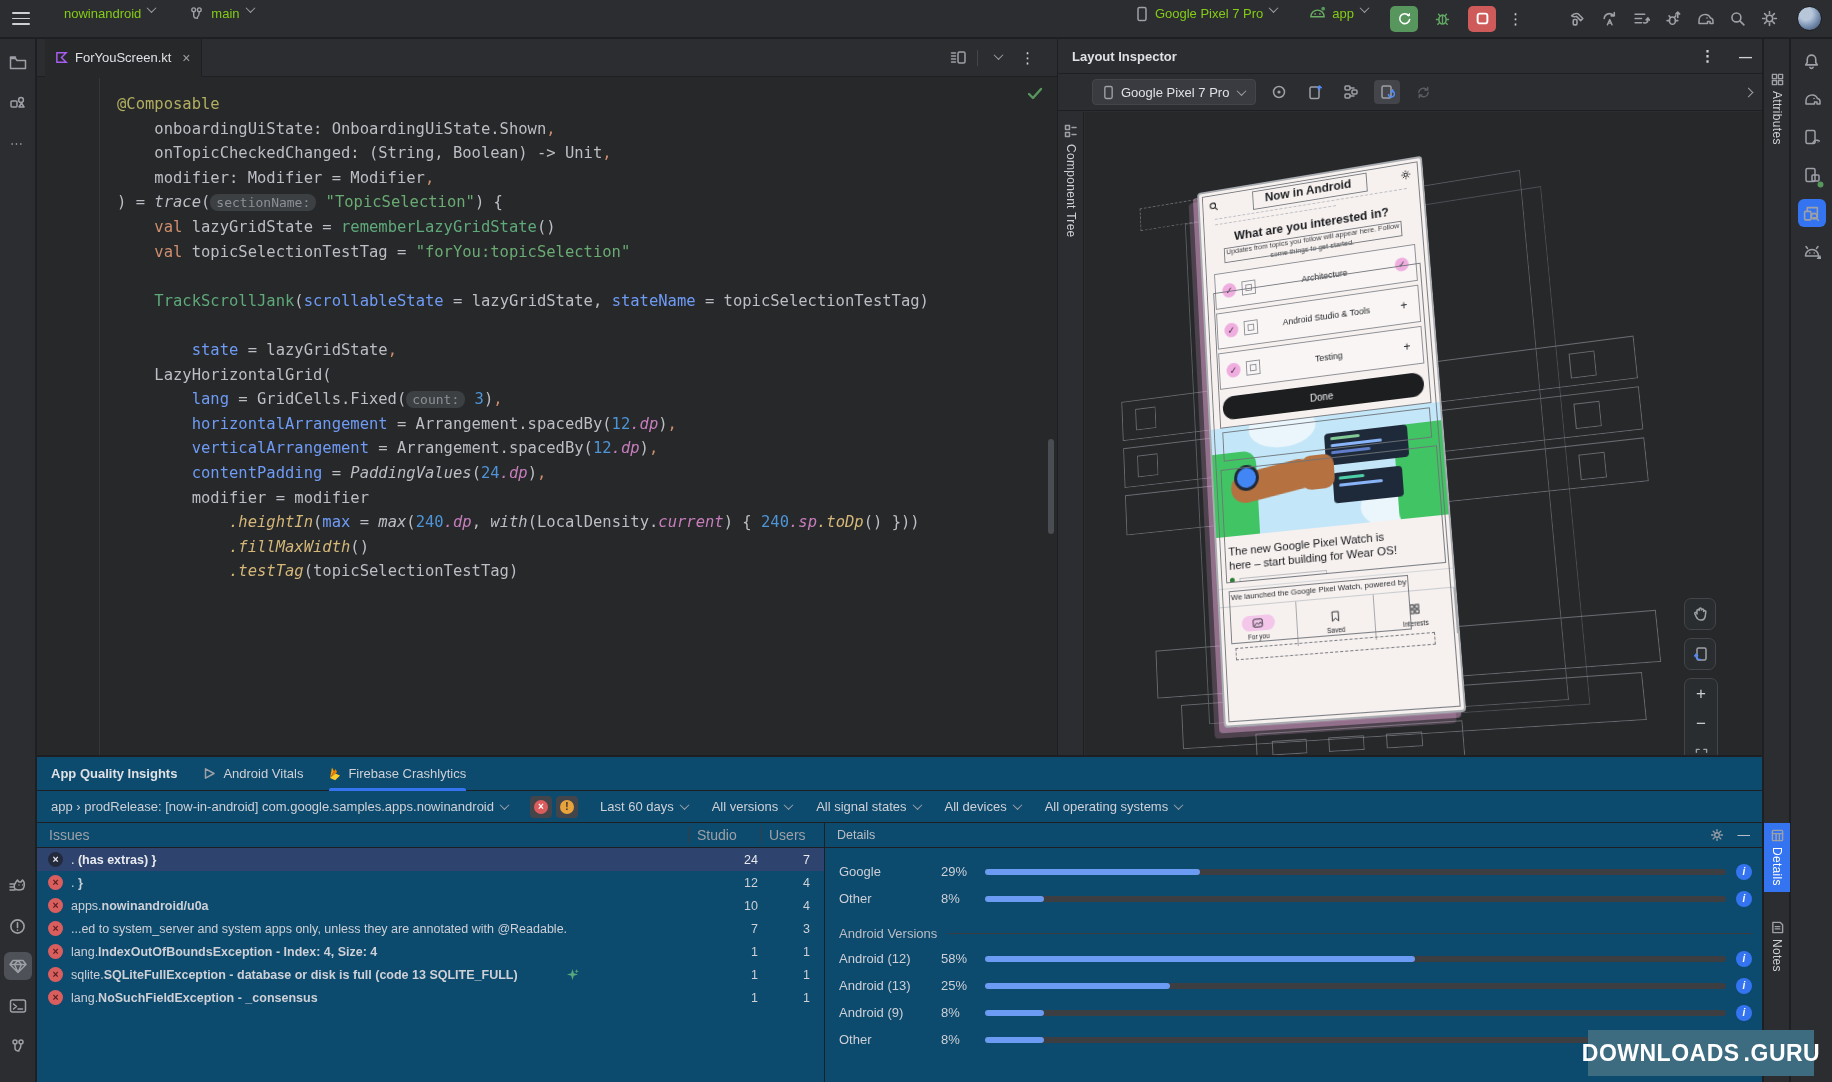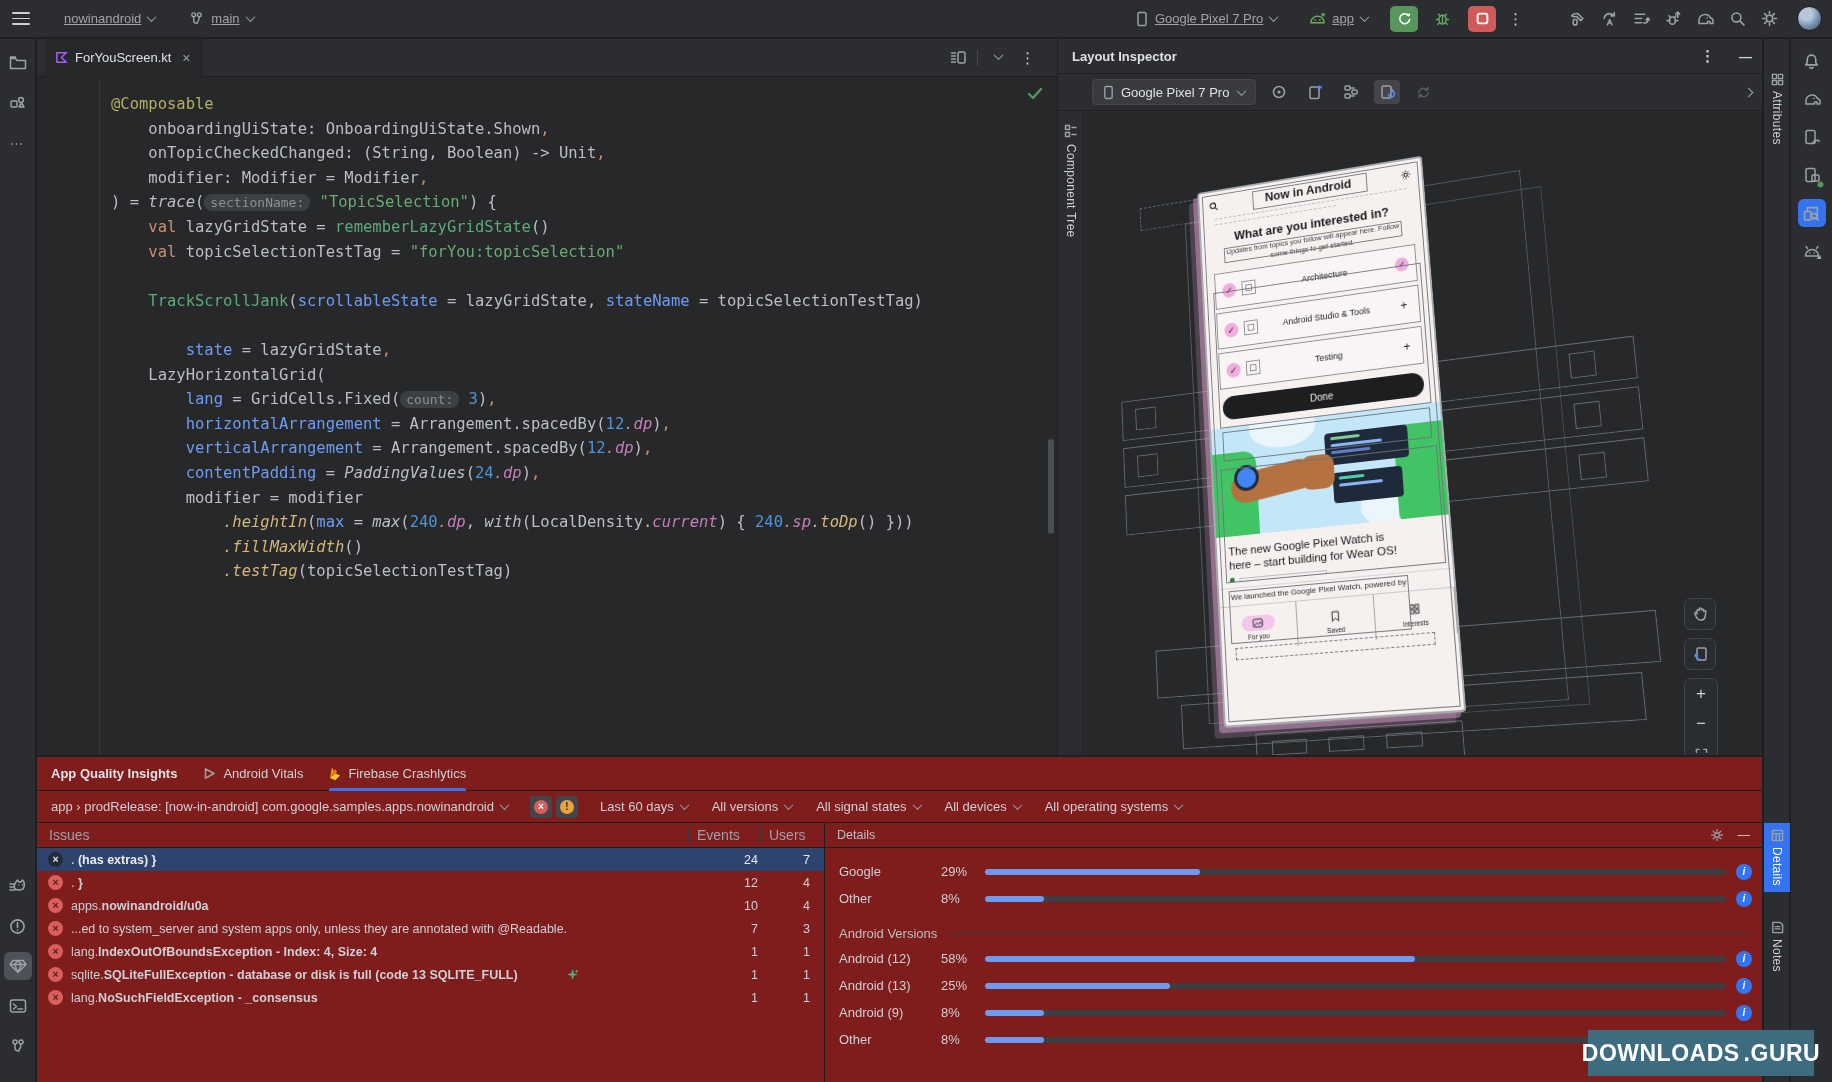--- a/index.html
+++ b/index.html
@@ -8,21 +8,21 @@
   .abs { position:absolute; }
   svg { display:block; }
   .ico { stroke:#9DA0A6; fill:none; stroke-width:1.5; stroke-linecap:round; stroke-linejoin:round; }
   .chev { width:7px; height:7px; border-right:1.6px solid #9DA0A6; border-bottom:1.6px solid #9DA0A6; transform:rotate(45deg) translate(-1px,-1px); display:inline-block; margin-left:7px; }
   .chev.up-gap { margin-top:-3px; }
 
   
   #topbar { left:0; top:0; width:1832px; height:38px; background:#2B2D30; border-bottom:1px solid #1E1F22; display:flex; align-items:center; padding:0 10px 0 12px; gap:4px; }
   .hamburger { width:18px; display:flex; flex-direction:column; gap:3.5px; margin-right:22px; cursor:pointer; }
   .hamburger span { height:1.8px; background:#CED0D6; border-radius:1px; }
-  .tb-item { display:flex; align-items:center; height:26px; padding:0 8px; border-radius:4px; color:#a3a3a3;text-decoration:underline; }
+  .tb-item { display:flex; align-items:flex-start; height:26px; padding:0 8px; border-radius:4px; color:#84cc16; }
   .tb-sp { flex:1; }
   .runbox { width:28px; height:26px; border-radius:5px; display:flex; align-items:center; justify-content:center; }
   .run-green { background:#57965C; margin-left:10px; }
   .stop-red { background:#CE5A5A; margin-left:8px; }
   .tb-icon { width:28px; height:26px; display:flex; align-items:center; justify-content:center; border-radius:4px; }
   .kebab { color:#CED0D6; font-size:15px; letter-spacing:0; padding:0 8px; }
   .avatar { width:25px; height:25px; border-radius:50%; background:radial-gradient(circle at 35% 30%, #b8c6da 0 28%, #7d94b5 55%, #33445f); margin-left:10px; border:1px solid #1E1F22; }
 
   
   #lstrip { left:0; top:39px; width:36px; bottom:0; background:#2B2D30; border-right:1px solid #1E1F22; display:flex; flex-direction:column; align-items:center; padding:10px 0; }
@@ -33,21 +33,21 @@
 
   
   #editor-panel { left:37px; top:39px; width:1020px; height:716px; background:#26282A; }
   #tabbar { height:38px; background:#2B2D30; border-bottom:1px solid #1E1F22; display:flex; align-items:center; padding:0 8px; }
   .etab { display:flex; align-items:center; gap:7px; height:38px; padding:0 10px; background:#26282A; border-right:1px solid #1E1F22; color:#DFE1E5; }
   .etab .close { color:#9DA0A6; font-size:14px; margin-left:4px; }
   .tabbar-right { margin-left:auto; display:flex; align-items:center; gap:10px; padding-right:6px; }
   .vline { width:1px; height:16px; background:#43454A; }
   #code-wrap { position:absolute; top:39px; left:0; right:0; bottom:0; padding:14px 0 0 74px; font-family:"DejaVu Sans Mono","Liberation Mono",monospace; font-size:15.5px; overflow:hidden; }
   #code-wrap::before { content:""; position:absolute; left:62px; top:0; bottom:0; width:1px; background:#33363A; }
-  .code-line { height:24.6px; line-height:24.6px; white-space:pre; }
+  .code-line { height:24.6px; line-height:24.6px; white-space:pre;margin-left:6px; }
   .c-p{color:#BCBEC4} .c-kw{color:#CF8E6D} .c-fn{color:#D5B778} .c-ann{color:#B3AE60}
   .c-str{color:#6AAB73} .c-call{color:#5FA97A} .c-na{color:#6F9BF5} .c-num{color:#4E94D6}
   .c-ext{color:#C77DBB;font-style:italic} .c-xfn{color:#D5B778;font-style:italic} .c-it{color:#BCBEC4;font-style:italic}
   .pill { background:#3D4043; color:#8C9096; border-radius:8px; padding:1px 6px; font-size:13px; }
   #inspect-ok { position:absolute; right:14px; top:48px; }
   #escroll { position:absolute; right:3px; top:400px; width:6px; height:95px; border-radius:3px; background:#4A4D51; }
 
   
   #inspector { left:1058px; top:39px; width:704px; height:716px; background:#2B2D30; }
   #li-head { height:34px; display:flex; align-items:center; padding:0 10px 0 14px; font-weight:bold; color:#DFE1E5; }
@@ -99,21 +99,21 @@
   .nav-pill { width:34px; height:15px; border-radius:8px; display:flex; align-items:center; justify-content:center; }
   .nav-pill.active { background:#F3C6EA; }
   .nav-lbl { font-size:6.5px; color:#202327; }
   .pw { position:absolute; border:1px solid rgba(110,114,120,.9); pointer-events:none; }
   #li-fab { position:absolute; right:44px; top:486px; display:flex; flex-direction:column; gap:8px; }
   .fab { width:32px; height:32px; border:1px solid #43454A; border-radius:7px; background:#2B2D30E0; display:flex; align-items:center; justify-content:center; color:#CED0D6; font-size:16px; }
   .fab-group { border:1px solid #43454A; border-radius:7px; background:#2B2D30E0; display:flex; flex-direction:column; }
   .fab-group div { width:32px; height:30px; display:flex; align-items:center; justify-content:center; color:#CED0D6; font-size:17px; }
 
   
-  #aqi { left:37px; top:756px; width:1725px; bottom:0; background:#7f1d1d; border-top:1px solid #1E1F22; display:flex; flex-direction:column; }
+  #aqi { left:37px; top:756px; width:1725px; bottom:0; background:#0c4a6e; border-top:1px solid #1E1F22; display:flex; flex-direction:column; }
   #aqi-tabs { height:34px; display:flex; align-items:center; padding:0 14px; gap:26px; border-bottom:1px solid #1E1F22; }
   #aqi-title { font-weight:bold; color:#DFE1E5; }
   .aqi-tab { display:flex; align-items:center; gap:7px; height:34px; position:relative; color:#CED0D6; }
   .aqi-tab.active::after { content:""; position:absolute; left:0; right:0; bottom:0; height:3px; border-radius:2px 2px 0 0; background:#3574F0; }
   #aqi-filter { height:32px; display:flex; align-items:center; padding:0 14px; gap:22px; border-bottom:1px solid #1E1F22; color:#CED0D6; }
   .scope { display:flex; align-items:center; }
   .chipbox { width:22px; height:22px; border-radius:4px; background:#43454A; display:flex; align-items:center; justify-content:center; }
   .cicon { width:14px; height:14px; border-radius:50%; color:#2B2D30; font-size:10px; font-weight:bold; text-align:center; line-height:14px; }
   .cicon.red { background:#DB5C5C; color:#FFF; }
   .cicon.org { background:#E8A33D; color:#2B2D30; }
@@ -625,21 +625,21 @@
         <div class="filter">
           <span>All operating systems</span>
           <span class="chev"></span>
         </div>
       </div>
   </div>
   <div id="aqi-body">
     <div id="issues">
       <div id="issues-head">
         <span class="h-issues">Issues</span>
-        <span class="h-ev">Events</span>
+        <span class="h-ev">Studio</span>
         <span class="h-us">Users</span>
       </div>
       <div id="issue-rows">
           <div class="issue-row selected">
             <div class="irow-icon">×</div>
             <div class="irow-text">
               <span><span>. </span><b>(has extras) }</b></span>
             </div>
             <div class="irow-ev">24</div>
             <div class="irow-us">7</div>

